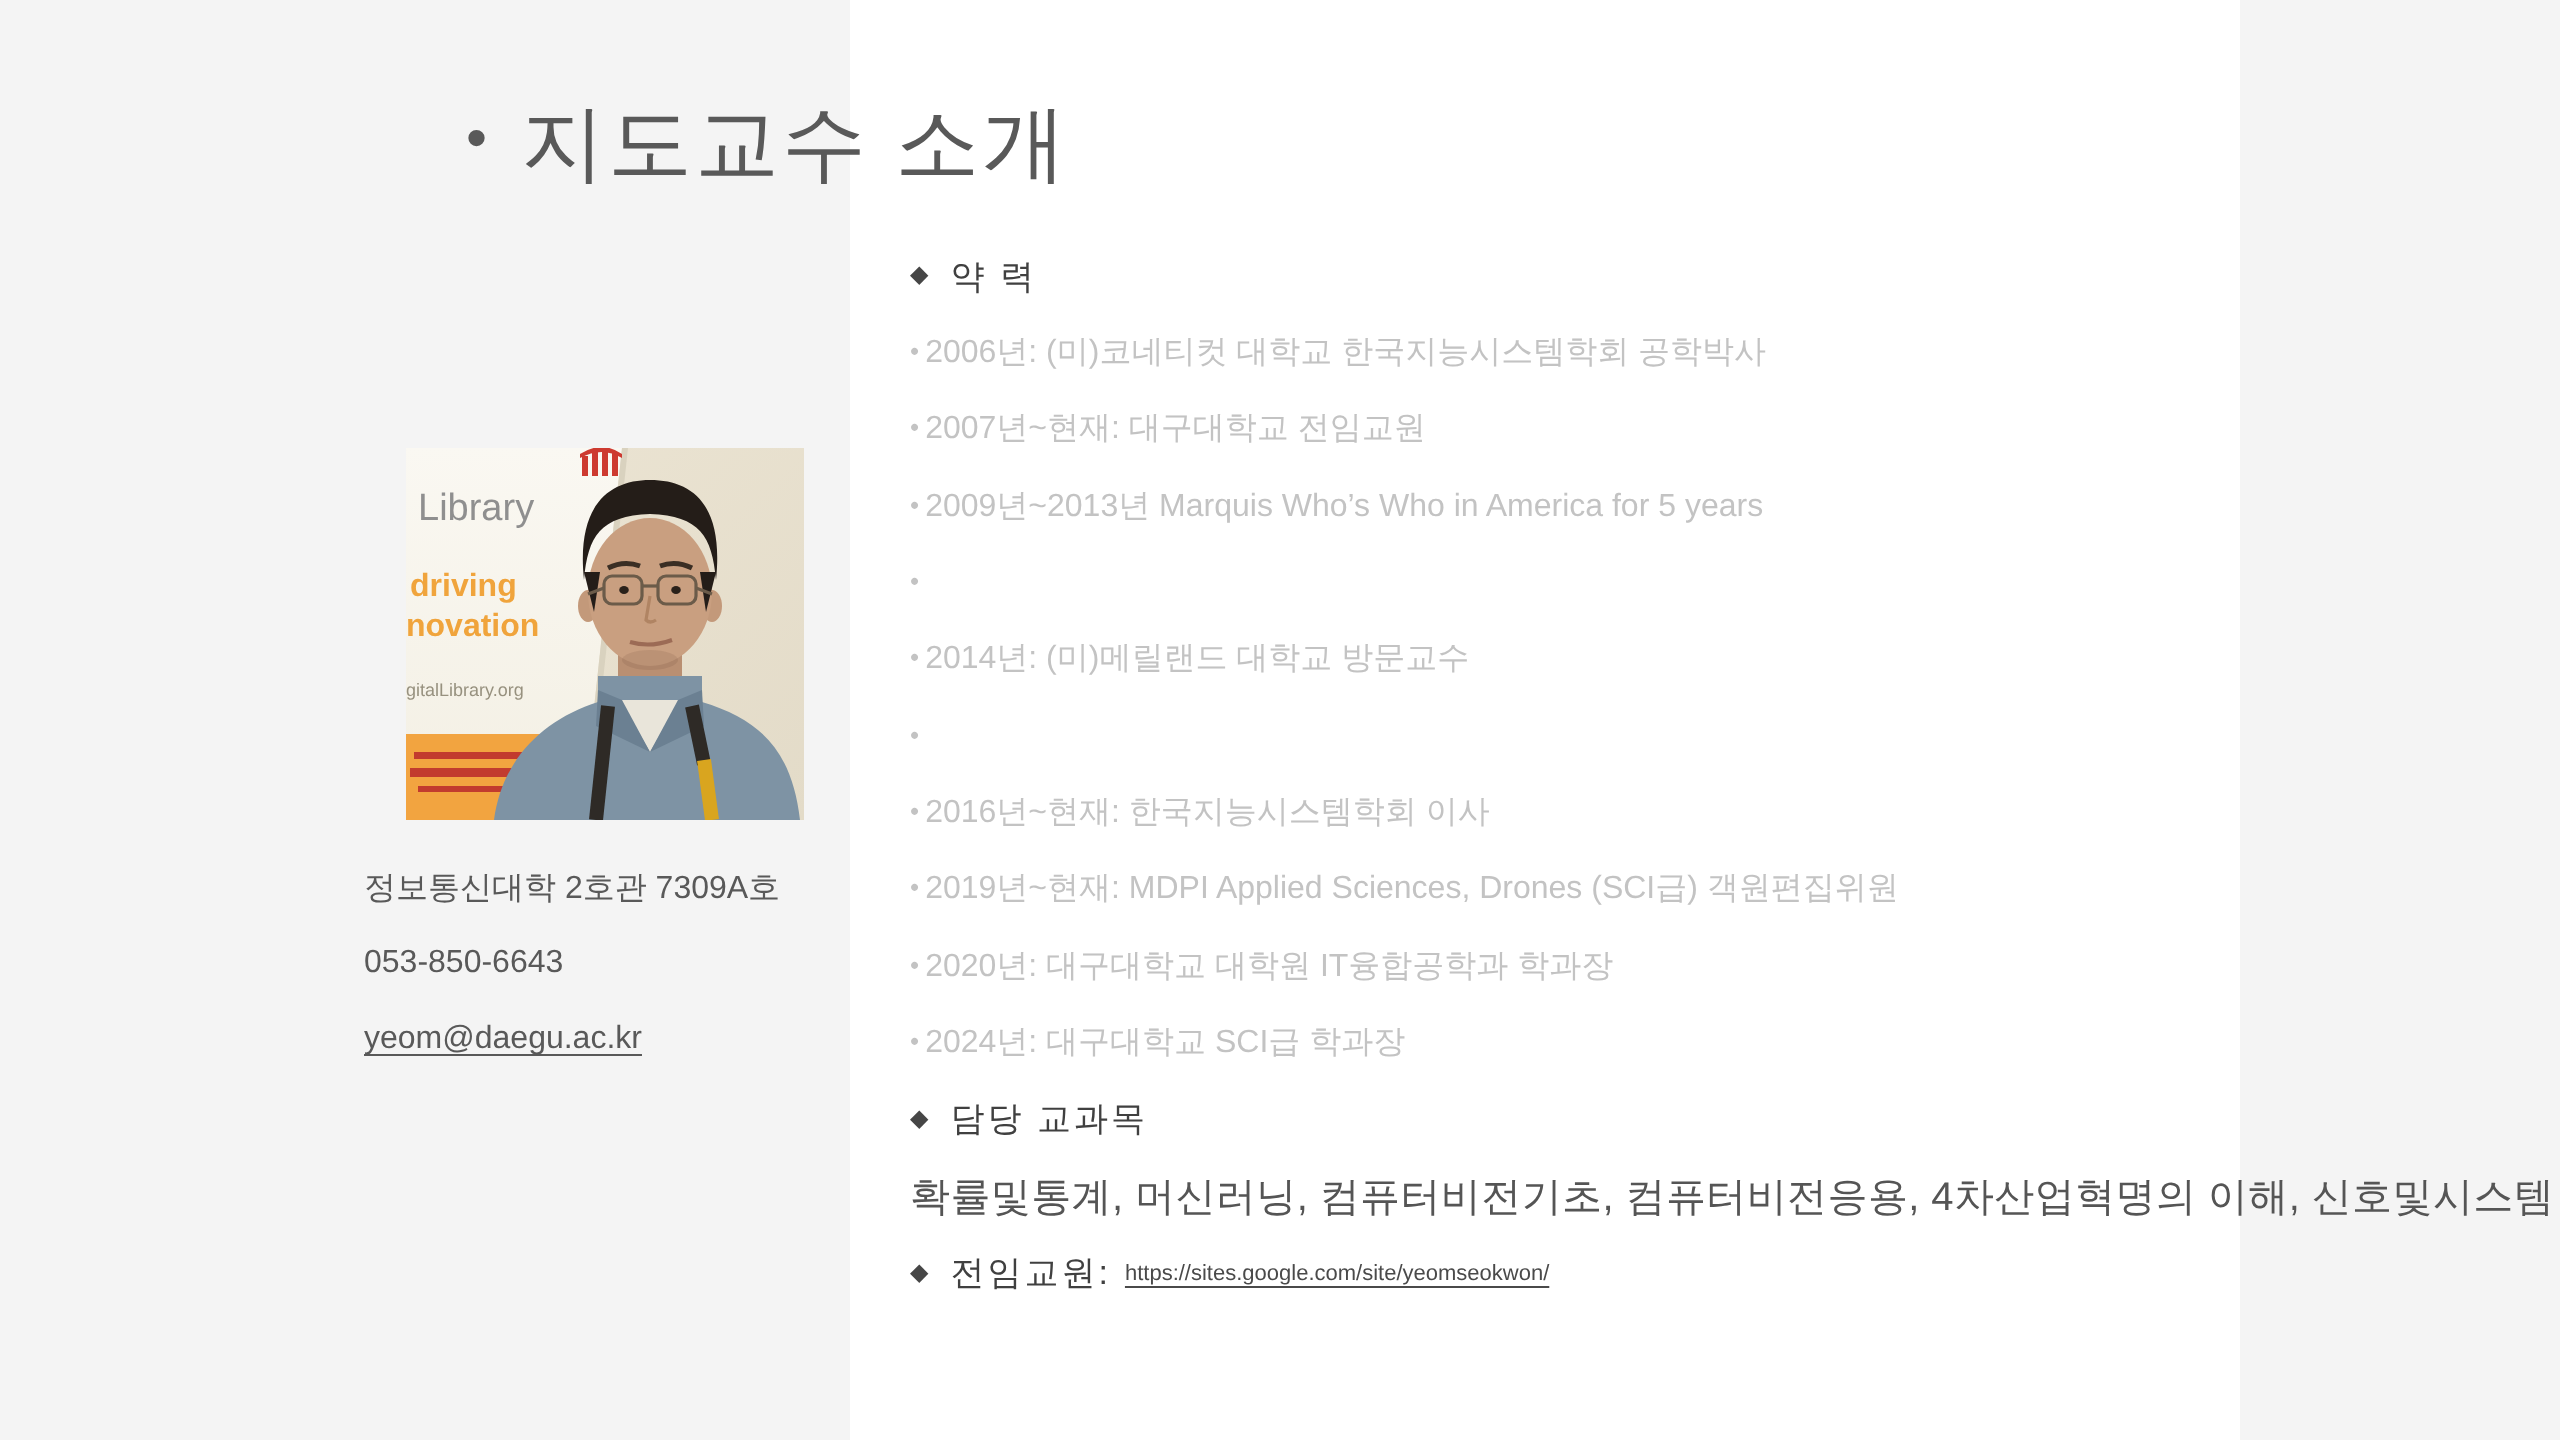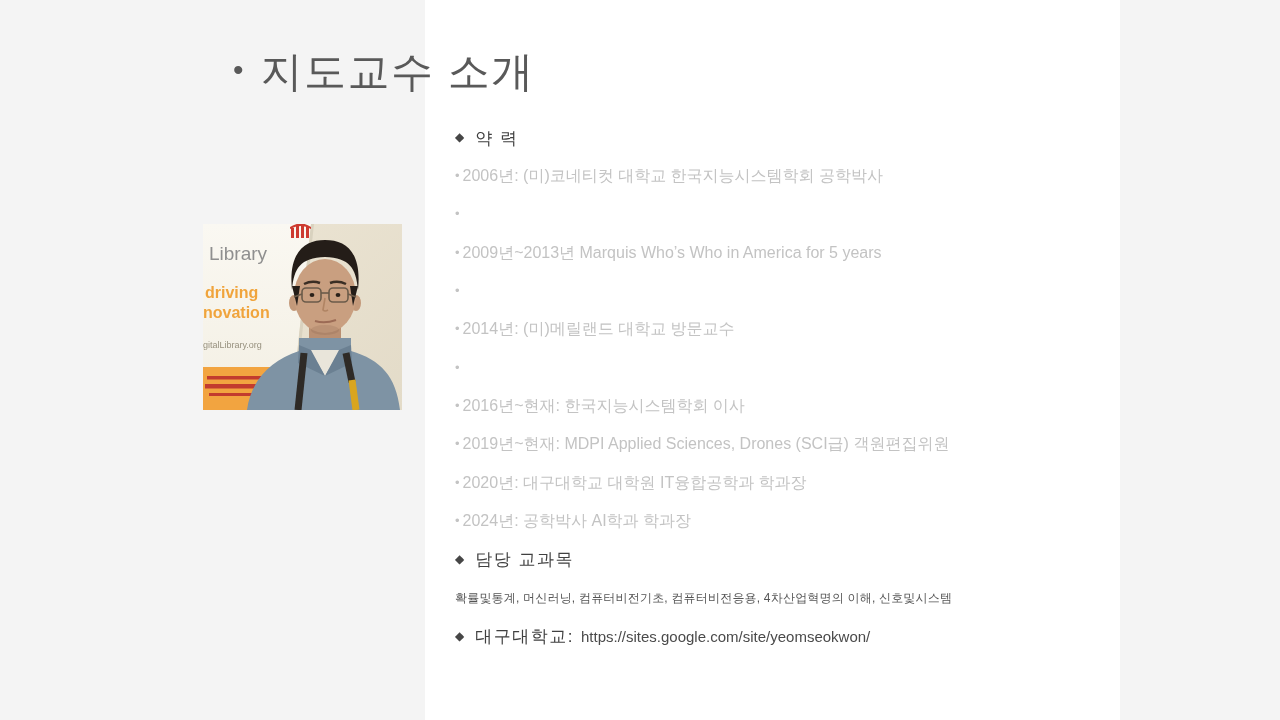--- a/index.html
+++ b/index.html
@@ -21,22 +21,22 @@
   .cline{height:38px;display:flex;align-items:center;white-space:nowrap;}
   .email{color:#595959;text-decoration:underline;text-underline-offset:3px;cursor:pointer;}
 
   
   .rcol{position:absolute;left:455px;top:119px;width:662px;}
   .row{height:38.35px;display:flex;align-items:center;white-space:nowrap;}
   .dia{font-size:12px;color:#464646;margin-right:11px;transform:translateY(-1px);}
   .h{font-size:17px;color:#404040;letter-spacing:1.5px;text-align:center;}
   .item{color:#c3c3c3;font-size:16px;}
   .ib{font-size:13px;margin-right:3px;transform:translateY(-1px);}
-  .courses-text{font-size:12px;color:#555555;letter-spacing:0.2px;}
-  .hp-link{font-size:15px;color:#4a4a4a;text-underline-offset:3px;
+  .courses-text{font-size:20px;color:#555555;letter-spacing:0.2px;}
+  .hp-link{font-size:11px;color:#4a4a4a;text-decoration:underline;text-underline-offset:3px;
            margin-left:7px;cursor:pointer;}
 </style>
 </head>
 <body>
 
 <div class="stage">
   <div class="panel"></div>
 
   <div class="title-row">
     <span class="tbullet">•</span>
@@ -121,37 +121,45 @@
         <ellipse cx="135" cy="71" rx="2.4" ry="2" fill="#2a211a"></ellipse>
 
         <path d="M122,74 L120,86 Q122,88 125,86" stroke="#b08463" stroke-width="1.6" fill="none"></path>
         <path d="M112,97 Q122,100 133,96" stroke="#9c6b55" stroke-width="2" fill="none"></path>
 
         <ellipse cx="122" cy="106" rx="14" ry="5" fill="rgba(90,60,40,0.12)"></ellipse>
       </g>
     </svg>
   </div>
 
+  <div class="contact">
+    <div class="cline">정보통신대학 2호관 7309A호</div>
+    <div class="cline">053-850-6643</div>
+    <div class="cline">
+        <a class="email">yeom@daegu.ac.kr</a>
+      </div>
+  </div>
 
   <div class="rcol">
 
     <div class="row">
       <span class="dia">◆</span>
       <span class="h">약 력</span>
     </div>
 
     <div id="career-items">
 
         <div class="row item">
           <span class="ib">•</span>
           <span>2006년: (미)코네티컷 대학교 한국지능시스템학회 공학박사</span>
         </div>
 
         <div class="row item">
           <span class="ib">•</span>
+          <span>2007년~현재: 대구대학교 전임교원</span>
         </div>
 
         <div class="row item">
           <span class="ib">•</span>
           <span>2009년~2013년 Marquis Who’s Who in America for 5 years</span>
         </div>
 
         <div class="row item">
           <span class="ib">•</span>
         </div>
@@ -175,34 +183,34 @@
           <span>2019년~현재: MDPI Applied Sciences, Drones (SCI급) 객원편집위원</span>
         </div>
 
         <div class="row item">
           <span class="ib">•</span>
           <span>2020년: 대구대학교 대학원 IT융합공학과 학과장</span>
         </div>
 
         <div class="row item">
           <span class="ib">•</span>
-          <span>2024년: 공학박사 AI학과 학과장</span>
+          <span>2024년: 대구대학교 SCI급 학과장</span>
         </div>
 
     </div>
 
     <div class="row">
       <span class="dia">◆</span>
       <span class="h">담당 교과목</span>
     </div>
 
     <div class="row">
       <span class="courses-text">확률및통계, 머신러닝, 컴퓨터비전기초, 컴퓨터비전응용, 4차산업혁명의 이해, 신호및시스템</span>
     </div>
 
     <div class="row">
       <span class="dia">◆</span>
-      <span class="h">대구대학교:</span>
+      <span class="h">전임교원:</span>
       <a class="hp-link">https://sites.google.com/site/yeomseokwon/</a>
     </div>
 
   </div>
 </div>
 
 </body></html>

